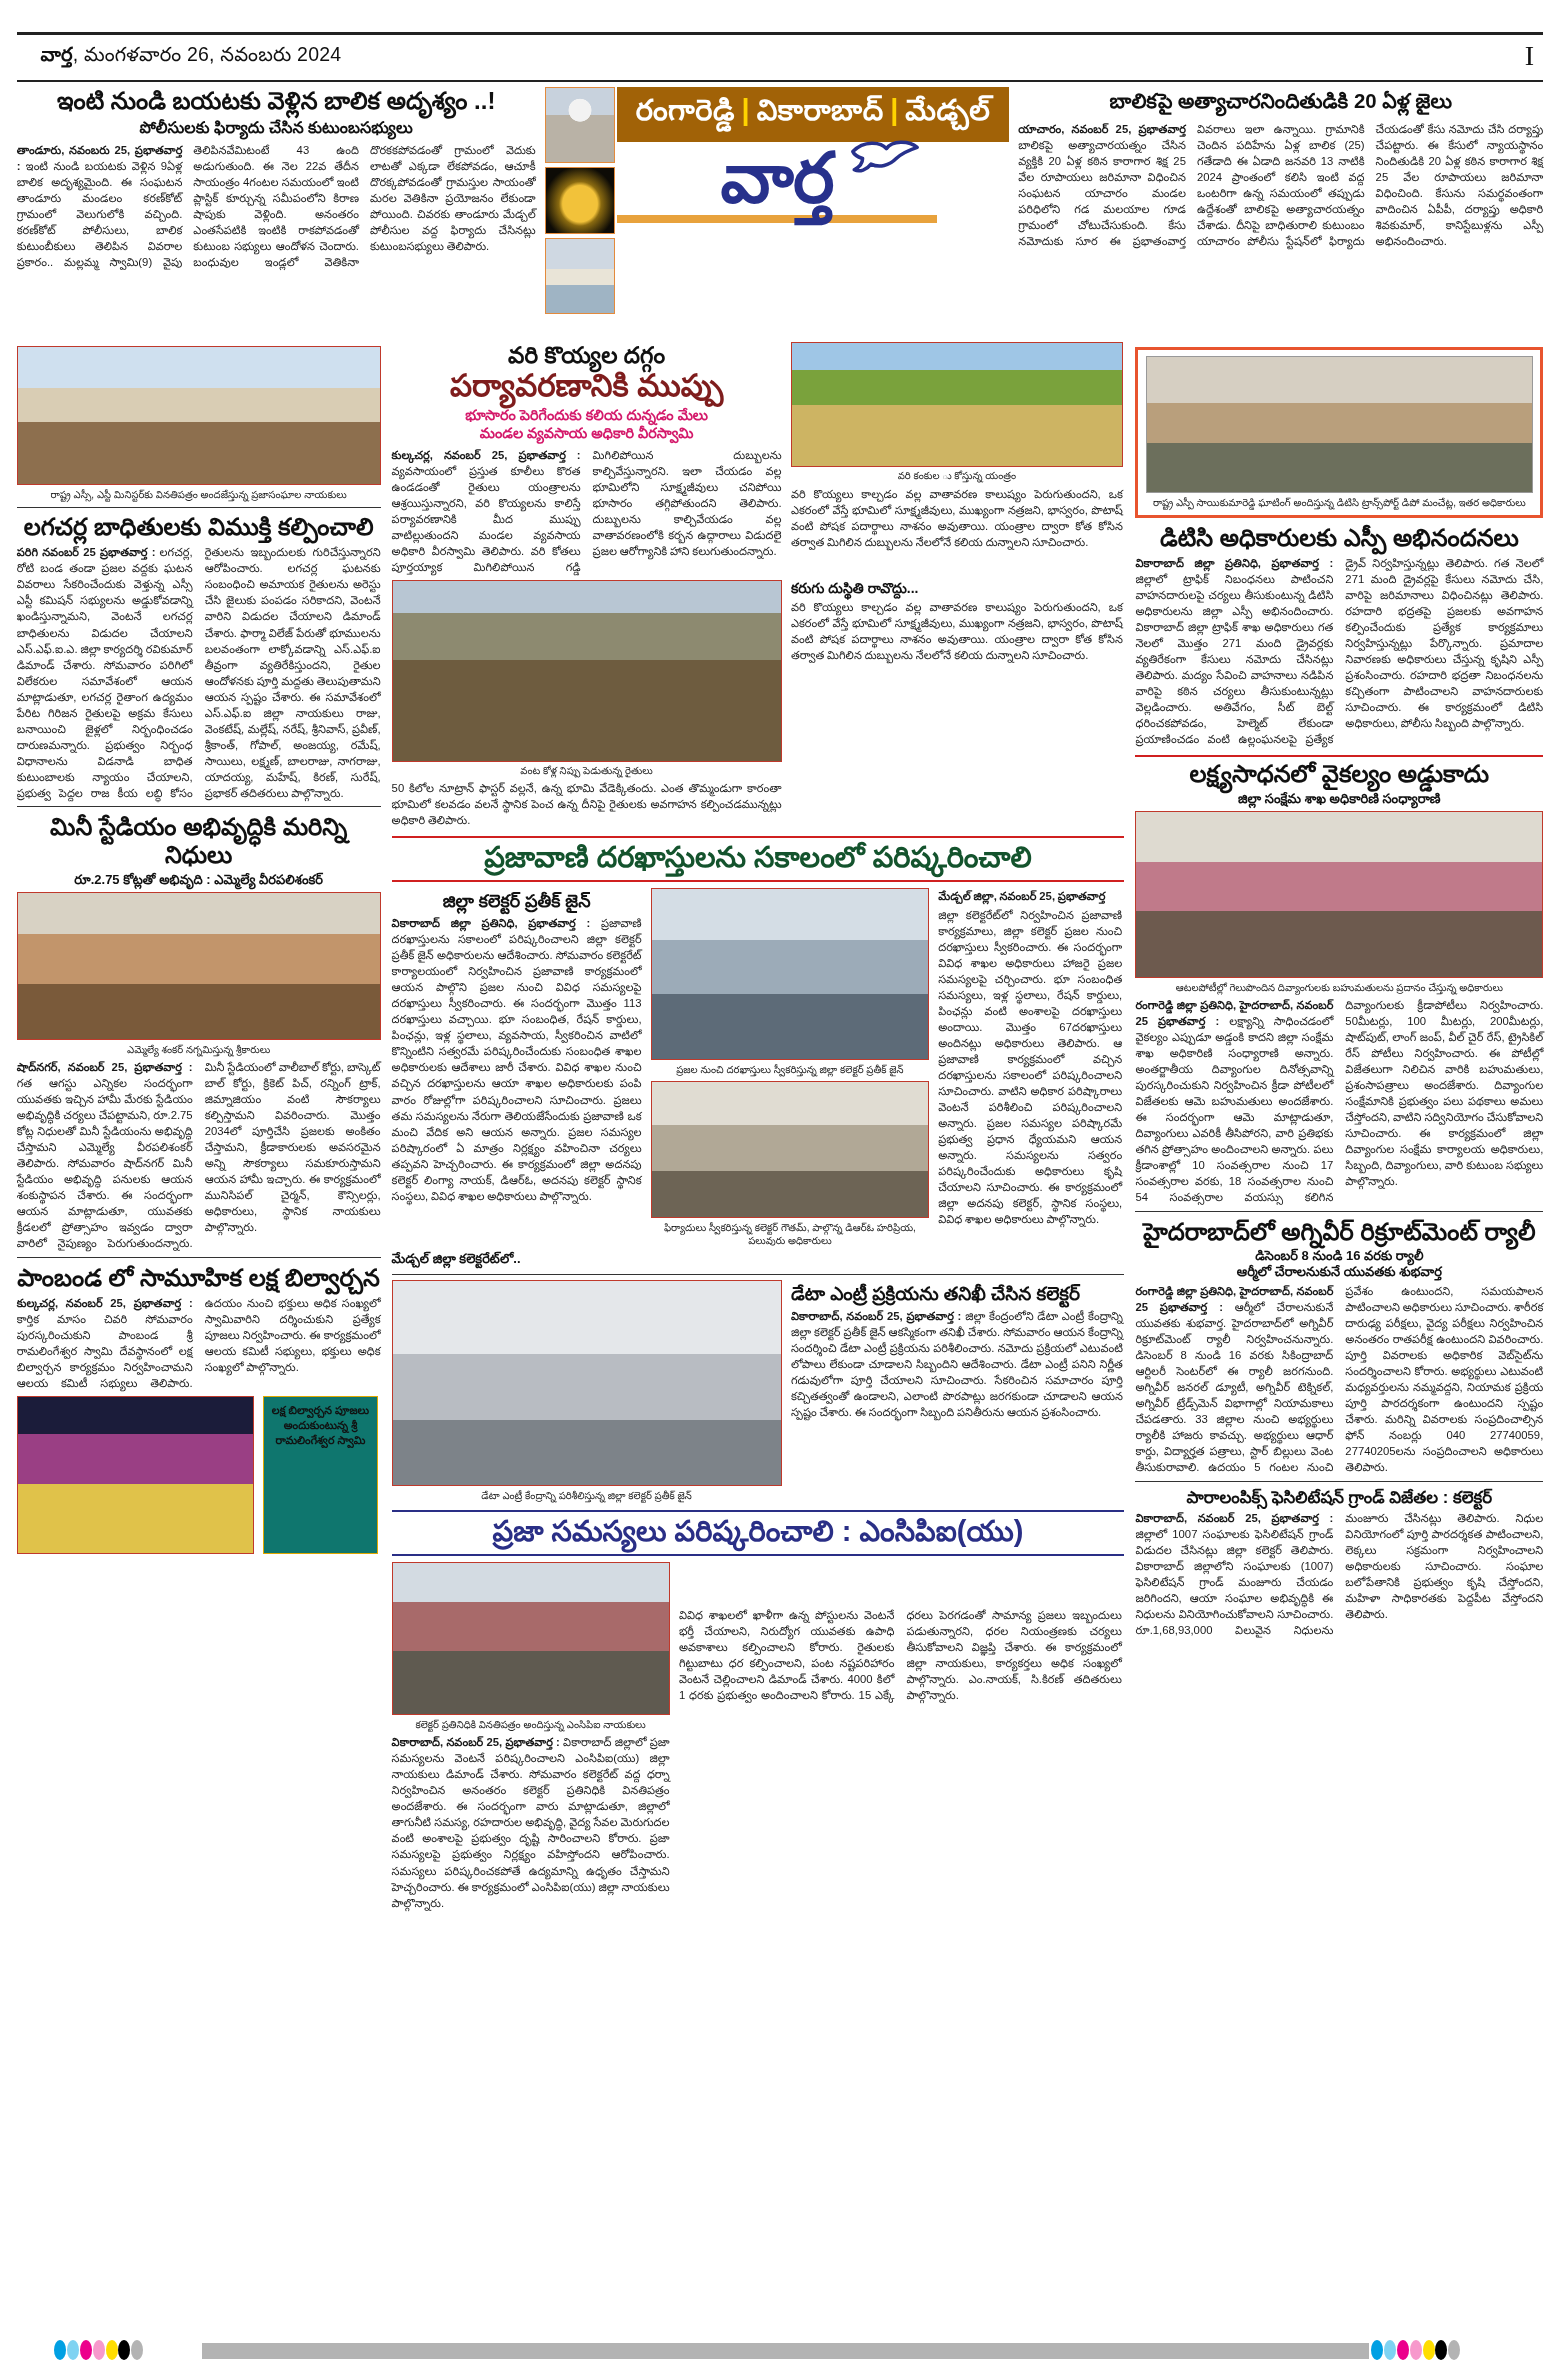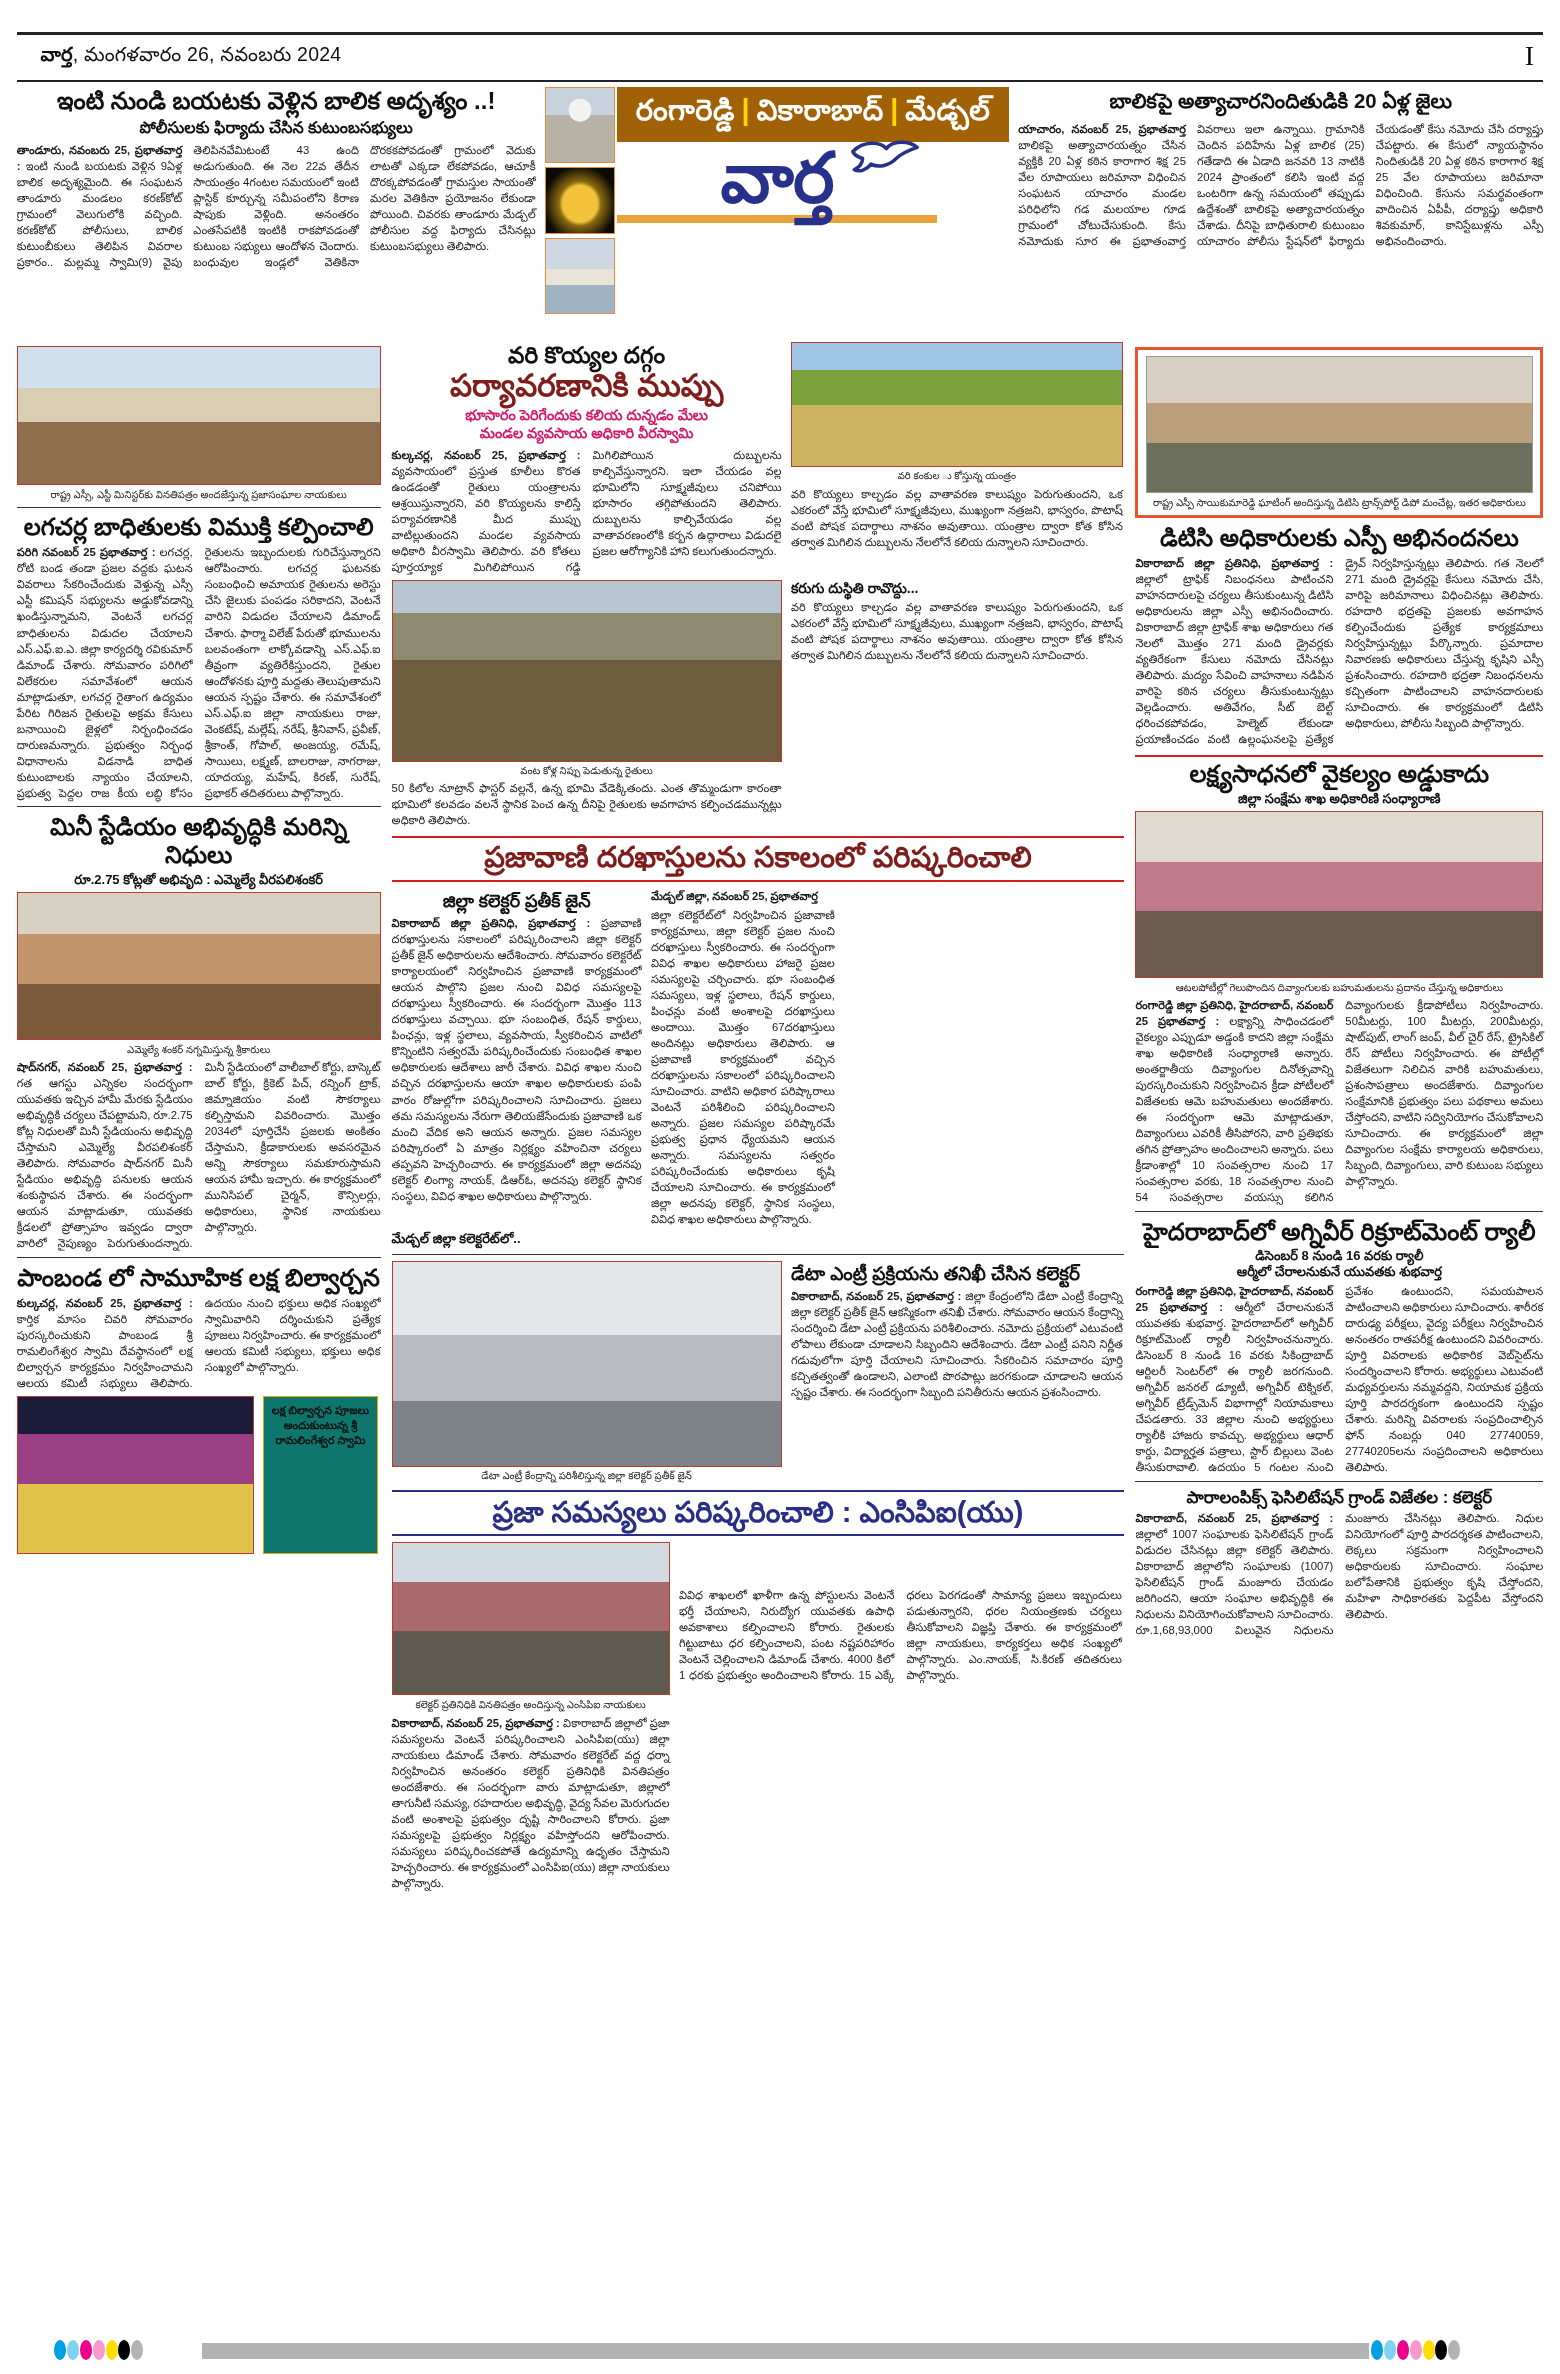--- a/index.html
+++ b/index.html
@@ -111,21 +111,21 @@
     border: 3.7px solid #e8542f; padding: 5.6px 7.4px 6.5px 7.4px; margin-top: 5.6px;
   }
   .redbox .cap { font-size: 10px; }
 
   .tall-h {
     font-size: 21.3px; font-weight: 700; text-align: center; line-height: 1.16; color: #c0152a;
   }
   .mag-h { color: #d41a6b; }
 
   .banner-red {
-    font-size: 29px; font-weight: 700; text-align: center; color: #7f1d1d;
+    font-size: 29px; font-weight: 700; text-align: center; color: #14532d;
     line-height: 1.15; padding: 3.7px 0 5.6px 0;
   }
   .banner-blue {
     font-size: 29px; font-weight: 700; text-align: center; color: #2a2f86;
     line-height: 1.15; padding: 3.7px 0 5.6px 0;
   }
   .rule-red { border-top: 2.8px solid #d02020; }
   .rule-blue { border-top: 2.8px solid #2a2f86; }
 
   .twocol { column-count: 2; column-gap: 12px; column-rule: 0; margin-top: 45px; }
@@ -254,20 +254,26 @@
       </div>
 
       <div class="rule-red" style="margin-top:7.4px"></div>
       <div class="banner-red">ప్రజావాణి దరఖాస్తులను సకాలంలో పరిష్కరించాలి</div>
       <div class="rule-red"></div>
 
       <div class="flexrow" style="margin-top:5.6px">
         <div style="width:250px">
           <div class="sec-h" style="font-size:17.6px">జిల్లా కలెక్టర్ ప్రతీక్ జైన్</div>
           <div class="body-txt" style="margin-top:3.7px"><b>వికారాబాద్ జిల్లా ప్రతినిధి, ప్రభాతవార్త : </b><span>ప్రజావాణి దరఖాస్తులను సకాలంలో పరిష్కరించాలని జిల్లా కలెక్టర్ ప్రతీక్ జైన్ అధికారులను ఆదేశించారు. సోమవారం కలెక్టరేట్ కార్యాలయంలో నిర్వహించిన ప్రజావాణి కార్యక్రమంలో ఆయన పాల్గొని ప్రజల నుంచి వివిధ సమస్యలపై దరఖాస్తులు స్వీకరించారు. ఈ సందర్భంగా మొత్తం 113 దరఖాస్తులు వచ్చాయి. భూ సంబంధిత, రేషన్ కార్డులు, పింఛన్లు, ఇళ్ల స్థలాలు, వ్యవసాయ, స్వీకరించిన వాటిలో కొన్నింటిని సత్వరమే పరిష్కరించేందుకు సంబంధిత శాఖల అధికారులకు ఆదేశాలు జారీ చేశారు. వివిధ శాఖల నుంచి వచ్చిన దరఖాస్తులను ఆయా శాఖల అధికారులకు పంపి వారం రోజుల్లోగా పరిష్కరించాలని సూచించారు. ప్రజలు తమ సమస్యలను నేరుగా తెలియజేసేందుకు ప్రజావాణి ఒక మంచి వేదిక అని ఆయన అన్నారు. ప్రజల సమస్యల పరిష్కారంలో ఏ మాత్రం నిర్లక్ష్యం వహించినా చర్యలు తప్పవని హెచ్చరించారు. ఈ కార్యక్రమంలో జిల్లా అదనపు కలెక్టర్ లింగ్యా నాయక్, డిఆర్‌ఓ, అదనపు కలెక్టర్ స్థానిక సంస్థలు, వివిధ శాఖల అధికారులు పాల్గొన్నారు.</span></div>
+        </div>
+        <div style="width:278px">
+          <div class="photo ph-meeting" style="height:172px"></div>
+          <div class="cap">ప్రజల నుంచి దరఖాస్తులు స్వీకరిస్తున్న జిల్లా కలెక్టర్ ప్రతీక్ జైన్</div>
+          <div class="photo ph-desk" style="height:137px;margin-top:5.6px"></div>
+          <div class="cap">ఫిర్యాదులు స్వీకరిస్తున్న కలెక్టర్ గౌతమ్, పాల్గొన్న డిఆర్‌ఓ హరిప్రియ, పలువురు అధికారులు</div>
         </div>
         <div style="width:184px">
           <div class="body-txt"><b>మేడ్చల్ జిల్లా, నవంబర్ 25, ప్రభాతవార్త</b></div>
           <div class="body-txt" style="margin-top:2.8px">జిల్లా కలెక్టరేట్‌లో నిర్వహించిన ప్రజావాణి కార్యక్రమాలు, జిల్లా కలెక్టర్ ప్రజల నుంచి దరఖాస్తులు స్వీకరించారు. ఈ సందర్భంగా వివిధ శాఖల అధికారులు హాజరై ప్రజల సమస్యలపై చర్చించారు. భూ సంబంధిత సమస్యలు, ఇళ్ల స్థలాలు, రేషన్ కార్డులు, పింఛన్లు వంటి అంశాలపై దరఖాస్తులు అందాయి. మొత్తం 67దరఖాస్తులు అందినట్లు అధికారులు తెలిపారు. ఆ ప్రజావాణి కార్యక్రమంలో వచ్చిన దరఖాస్తులను సకాలంలో పరిష్కరించాలని సూచించారు. వాటిని అధికార పరిష్కారాలు వెంటనే పరిశీలించి పరిష్కరించాలని అన్నారు. ప్రజల సమస్యల పరిష్కారమే ప్రభుత్వ ప్రధాన ధ్యేయమని ఆయన అన్నారు. సమస్యలను సత్వరం పరిష్కరించేందుకు అధికారులు కృషి చేయాలని సూచించారు. ఈ కార్యక్రమంలో జిల్లా అదనపు కలెక్టర్, స్థానిక సంస్థలు, వివిధ శాఖల అధికారులు పాల్గొన్నారు.</div>
         </div>
       </div>
 
       <div class="small-head" style="text-align:left;margin-top:3.7px;font-size:13px">మేడ్చల్ జిల్లా కలెక్టరేట్‌లో..</div>
 
       <div class="hr-thin" style="margin-top:7.4px"></div>

